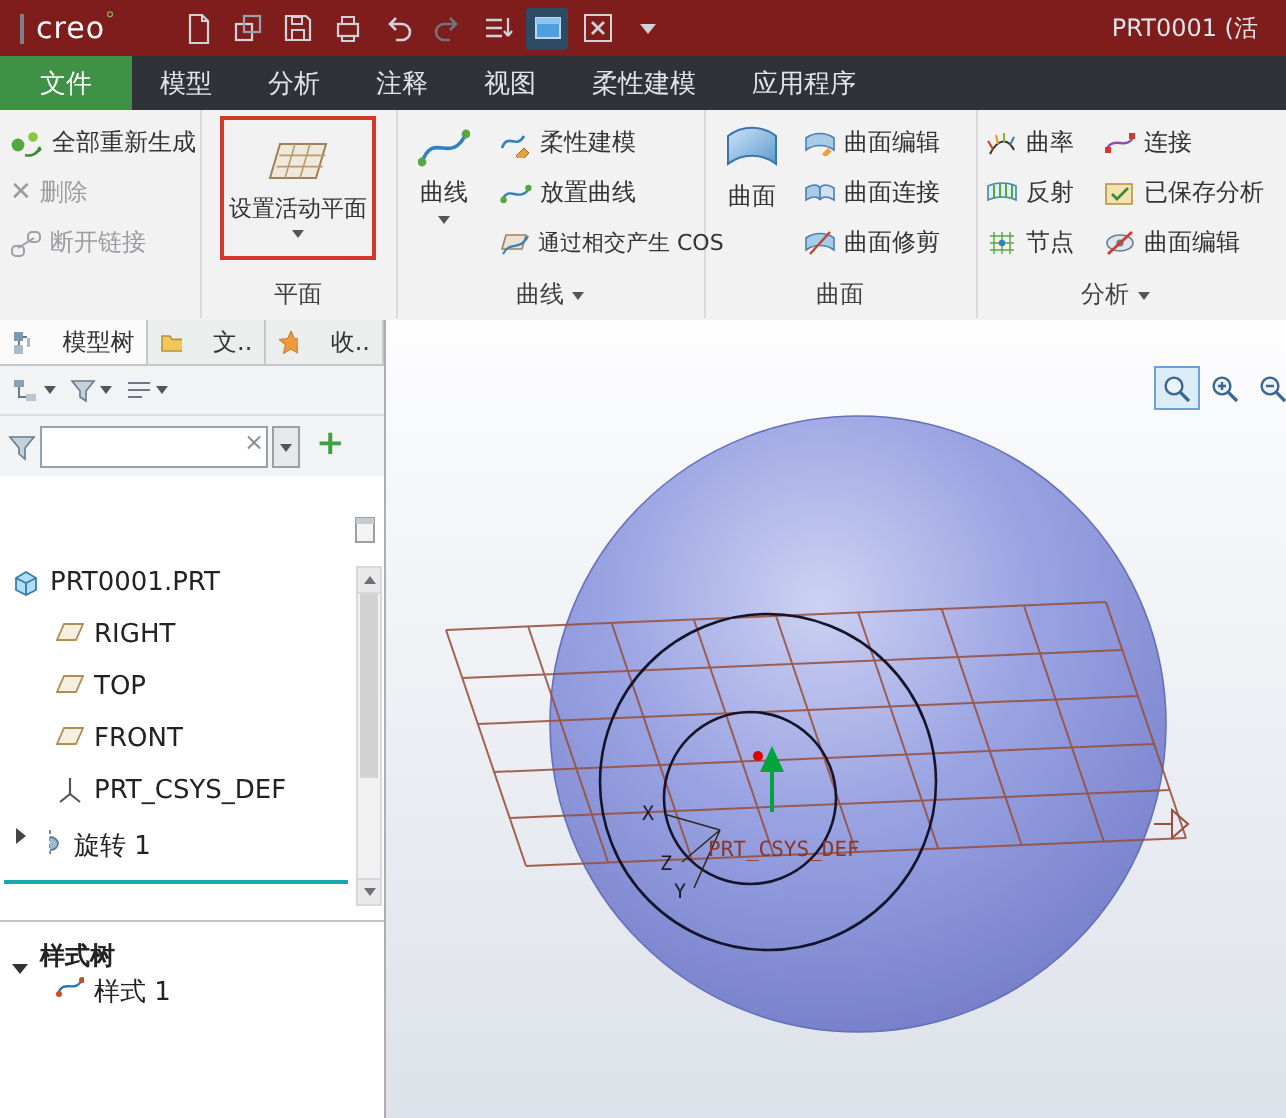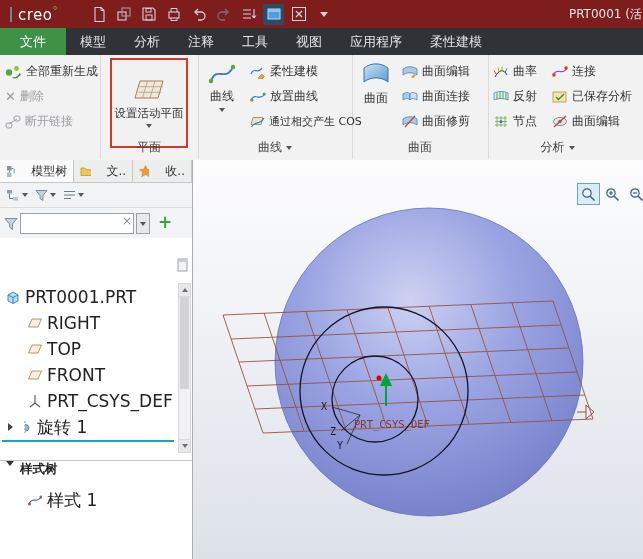--- a/index.html
+++ b/index.html
@@ -9,21 +9,21 @@
   svg{display:block}
 
   
   .titlebar{position:absolute;top:0;left:0;right:0;height:28px;background:#7f1d1d;display:flex;align-items:center}
   .logo-bar{width:2px;height:15px;background:#7c828c;margin-left:10px}
   .logo{color:#fff;font-size:15px;margin-left:6px;letter-spacing:.5px}
   .logo-mark{color:#7ab648;font-size:10px;vertical-align:super}
   .tb-icons{display:flex;align-items:center;margin-left:30px;gap:4px}
   .tbtn{width:21px;height:21px;display:flex;align-items:center;justify-content:center;border-radius:2px}
   .tbtn.blue{background:#2e4b66}
-  .win-title{margin-left:auto;color:#e3e5e8;font-size:12px;white-space:nowrap;padding-right:1px;overflow:hidden}
+  .win-title{margin-left:auto;color:#e3e5e8;font-size:12px;white-space:nowrap;padding-right:14px;overflow:hidden}
   .caret-w{width:0;height:0;border-left:4px solid transparent;border-right:4px solid transparent;border-top:5px solid #cfd2d6}
 
   
   .tabs{position:absolute;top:28px;left:0;right:0;height:27px;background:#2f3237;display:flex}
   .tab{padding:0 14px;display:flex;align-items:center;color:#e2e4e7;font-size:13px;cursor:default}
   .tab.file{background:#3f9245;color:#fff;padding:0 20px}
 
   
   .ribbon{position:absolute;top:55px;left:0;right:0;height:105px;background:#f2f2f3;border-bottom:1px solid #c6c7c9}
   .group{position:absolute;top:0;height:104px;border-right:1px solid #d9d9db}
@@ -44,26 +44,26 @@
   .ptab{display:flex;align-items:center;gap:16px;padding:0 6px;font-size:12px;color:#333;border-right:1px solid #c6c7c9;background:#eceded;white-space:nowrap;overflow:hidden}
   .ptab.active{background:#fbfbfc}
   .ttools{height:24px;background:#f2f3f4;border-bottom:1px solid #dddddf;display:flex;align-items:center;padding:0 4px;gap:3px}
   .ttool{display:flex;align-items:center;gap:2px;padding:1px 2px}
   .filter-row{position:relative;height:32px;background:#f2f3f4;border-bottom:1px solid #e6e6e8}
   .filter-input{position:absolute;left:20px;top:5px;width:114px;height:21px;border:1px solid #9aa0a8;background:#fff;font-size:12px;padding:0 14px 0 4px;box-sizing:border-box;font-family:inherit}
   .clear-x{position:absolute;left:122px;top:7px;color:#8a8f95;font-size:12px;line-height:1}
   .fcaret-btn{position:absolute;left:136px;top:5px;width:14px;height:21px;background:#e7e8ea;border:1px solid #9aa0a8;box-sizing:border-box;display:flex;align-items:center;justify-content:center}
   .plus{position:absolute;left:158px;top:3px;color:#3fa03f;font-size:17px;font-weight:bold;line-height:1.4}
   .tree{position:absolute;top:78px;left:0;right:0;bottom:0;background:#fff;padding-top:46px}
-  .trow{height:26px;display:flex;align-items:center;gap:5px;padding-left:6px;font-size:17px;color:#222;white-space:nowrap}
+  .trow{height:26px;display:flex;gap:5px;padding-left:6px;font-size:13px;color:#222;white-space:nowrap}
   .trow.child{padding-left:28px}
   .insert-line{height:2px;width:172px;margin-left:2px;background:#1aa7b0}
   .expander{width:0;height:0;border-top:4px solid transparent;border-bottom:4px solid transparent;border-left:5px solid #444}
   .style-sec{position:absolute;top:300px;left:0;right:0;background:#fff;border-top:1px solid #c4c4c7}
-  .sheader{height:26px;display:flex;align-items:flex-start;gap:6px;padding-left:6px;font-size:12.5px;color:#222;font-weight:600}
+  .sheader{height:26px;display:flex;align-items:flex-end;gap:6px;padding-left:6px;font-size:12.5px;color:#222;font-weight:600}
   .dcaret{width:0;height:0;border-left:4px solid transparent;border-right:4px solid transparent;border-top:5px solid #333}
   .vsb{position:absolute;top:123px;right:1px;width:13px;height:170px;background:#f1f1f3;border:1px solid #d8d8da;box-sizing:border-box}
   .vsb-btn{height:12px;display:flex;align-items:center;justify-content:center;background:#e9e9eb}
   .vsb-btn.up{border-bottom:1px solid #d8d8da}
   .vsb-btn.down{position:absolute;bottom:0;left:0;right:0;border-top:1px solid #d8d8da}
   .tri-up{width:0;height:0;border-left:3.5px solid transparent;border-right:3.5px solid transparent;border-bottom:4px solid #707070}
   .tri-dn{width:0;height:0;border-left:3.5px solid transparent;border-right:3.5px solid transparent;border-top:4px solid #707070}
   .vsb-thumb{position:absolute;top:13px;left:1px;right:1px;height:92px;background:#d3d3d6}
   .detach{position:absolute;top:98px;right:4px}
 
@@ -142,24 +142,23 @@
       </div>
   </div>
   <div class="win-title">PRT0001 (活</div>
 </div>
 
 <div class="tabs">
   <div class="tab file">文件</div>
   <div class="tab">模型</div>
   <div class="tab">分析</div>
   <div class="tab">注释</div>
-  <div class="tab">工具</div>
   <div class="tab">视图</div>
+  <div class="tab">柔性建模</div>
   <div class="tab">应用程序</div>
-  <div class="tab">柔性建模</div>
 </div>
 
 <div class="ribbon">
 
   <div class="group" style="left:0;width:100px">
     <div class="ritem" style="left:4px;top:8px">
       <svg width="18" height="16">
           <circle cx="5" cy="8.5" r="3.2" fill="#53a93f"></circle>
           <circle cx="12.5" cy="4.5" r="2.4" fill="#8cc63f"></circle>
           <path d="M8.5 13.5a6 6 0 0 0 7.5-4" fill="none" stroke="#3c8c2f" stroke-width="1.3"></path>
@@ -175,21 +174,21 @@
       <svg width="16" height="14">
           <rect x="1" y="8" width="6" height="5" rx="2" fill="none" stroke="#9aa0a6"></rect>
           <rect x="9" y="1" width="6" height="5" rx="2" fill="none" stroke="#9aa0a6"></rect>
           <path d="M4 9L12 4" stroke="#9aa0a6"></path>
         </svg>
       <span>断开链接</span>
     </div>
   </div>
 
   <div class="group" style="left:100px;width:98px">
-    <div class="bigbtn redbox" style="left:10px;top:3px;width:78px;height:90px;box-sizing:border-box">
+    <div class="bigbtn redbox" style="left:10px;top:3px;width:78px;height:72px;box-sizing:border-box">
       <svg width="34" height="25">
         <path d="M8 3L31 3 26 20 3 20Z" fill="#efe9dc" stroke="#a08055"></path>
         <path d="M6.3 14.3h23M7.7 8.7h23" stroke="#b89c6e" stroke-width=".8"></path>
         <path d="M15.5 3l-5 17M23 3l-5 17" stroke="#b89c6e" stroke-width=".8"></path>
       </svg>
       <span class="bb-label">设置活动平面</span>
       <span class="caret"></span>
     </div>
     <div class="glabel">
         <span>平面</span>

